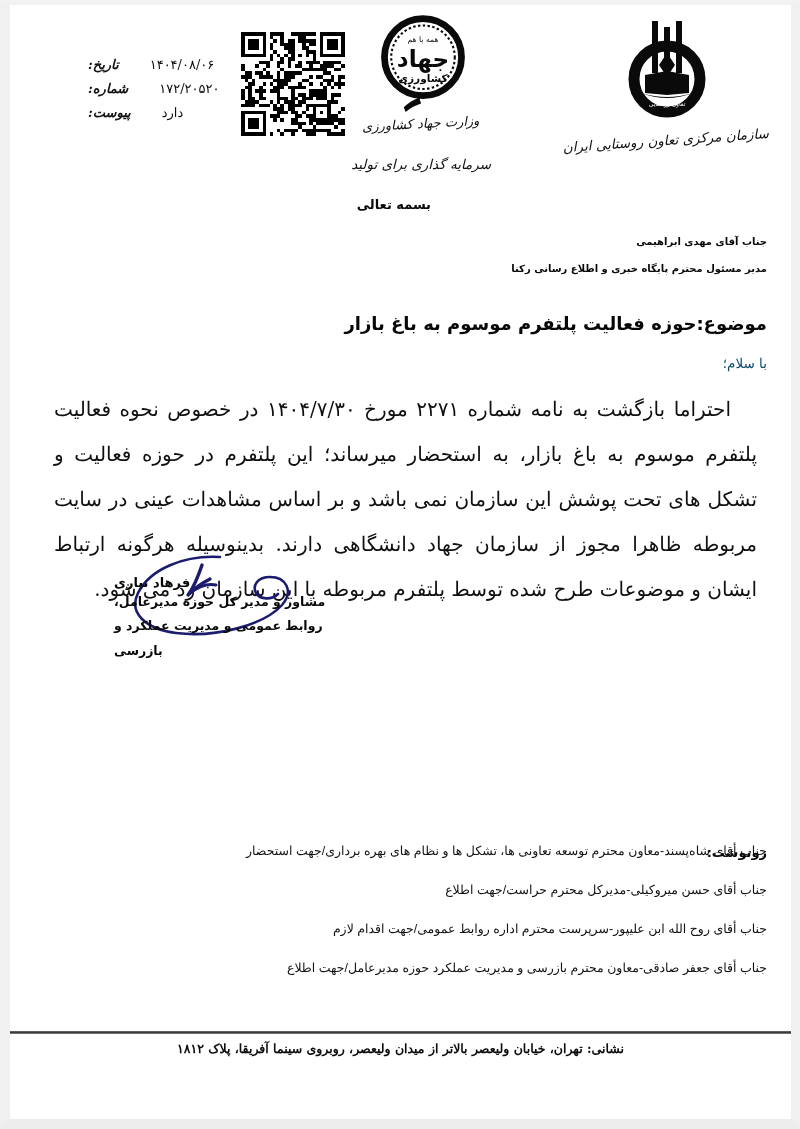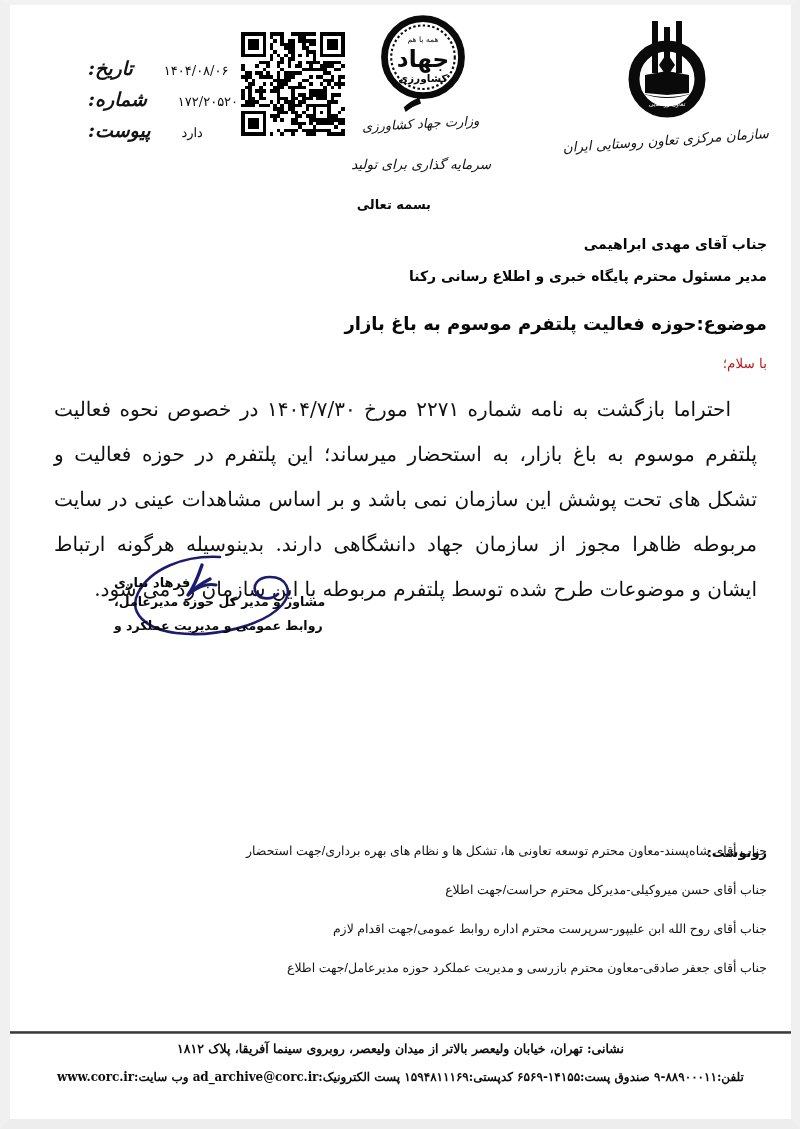--- a/index.html
+++ b/index.html
@@ -46,21 +46,21 @@
   .meta-row {
     display: flex;
     justify-content: flex-end;
     align-items: baseline;
     gap: 8px;
     margin-bottom: 9px;
     white-space: nowrap;
   }
   .meta-label {
     font-family: "DejaVu Serif", "Liberation Serif", serif;
-    font-size: 19px;
+    font-size: 13px;
     font-style: italic;
     color: #141414;
     font-weight: 600;
     letter-spacing: -0.3px;
   }
   .meta-value {
     font-family: "DejaVu Serif", "Liberation Serif", serif;
     font-size: 13px;
     color: #0d0d0d;
     letter-spacing: 0.4px;
@@ -136,21 +136,21 @@
   
   .addressee {
     position: absolute;
     right: 24px; top: 231px;
     text-align: right;
     direction: rtl;
   }
   .addressee .line {
     font-family: "DejaVu Sans", "Liberation Sans", sans-serif;
     font-weight: bold;
-    font-size: 14px;
+    font-size: 10px;
     color: #070707;
     margin-bottom: 16px;
     white-space: nowrap;
     letter-spacing: 0.1px;
   }
   .subject {
     position: absolute;
     right: 24px; top: 308px;
     font-family: "DejaVu Sans", "Liberation Sans", sans-serif;
     font-weight: bold;
@@ -159,21 +159,21 @@
     direction: rtl;
     white-space: nowrap;
   }
 
   
   .greeting {
     position: absolute;
     right: 24px; top: 350px;
     font-family: "DejaVu Serif", "Liberation Serif", serif;
     font-size: 13.5px;
-    color: #b91c1c;
+    color: #0c4a6e;
     direction: rtl;
   }
   .body-text {
     position: absolute;
     right: 34px; left: 44px; top: 382px;
     direction: rtl;
     text-align: justify;
     font-family: "DejaVu Serif", "Liberation Serif", serif;
     font-size: 20px;
     line-height: 2.25;
@@ -779,36 +779,30 @@
         <g fill="none" stroke="#1c1c6e" stroke-linecap="round" stroke-linejoin="round">
           <path d="M96 4 C 60 2, 26 16, 14 40 C 4 60, 22 76, 52 80 C 92 85, 140 72, 158 52
                    C 170 38, 162 24, 146 24 C 134 24, 128 32, 132 40 C 136 47, 148 47, 154 41" stroke-width="2.6"></path>
           <path d="M78 12 C 74 24, 70 34, 64 42 C 70 36, 78 30, 86 26" stroke-width="3.4"></path>
           <path d="M66 40 C 74 34, 84 30, 92 32" stroke-width="3"></path>
         </g>
       </svg>
       <div class="sig-name">فرهاد نیاری</div>
       <div class="sig-title">مشاور و مدیر کل حوزه مدیرعامل،</div>
       <div class="sig-title">روابط عمومی و مدیریت عملکرد و</div>
+      <div class="sig-title">بازرسی</div>
     </div>
 
     <div class="cc-title">رونوشت:</div>
     <div class="cc-list">
       <div class="cc-item">جناب أقای  شاه‌پسند-معاون محترم توسعه تعاونی ها، تشکل ها و نظام های بهره برداری/جهت استحضار</div>
       <div class="cc-item">جناب أقای حسن میروکیلی-مدیرکل محترم حراست/جهت اطلاع</div>
       <div class="cc-item">جناب أقای روح الله ابن علیپور-سرپرست محترم اداره روابط عمومی/جهت اقدام لازم</div>
       <div class="cc-item">جناب أقای جعفر صادقی-معاون محترم بازرسی و مدیریت عملکرد حوزه مدیرعامل/جهت اطلاع</div>
     </div>
 
     <div class="divider"></div>
     <div class="footer">
       <div class="f-line">نشانی: تهران، خیابان ولیعصر بالاتر از میدان ولیعصر، روبروی سینما آفریقا، پلاک ۱۸۱۲</div>
-      <div class="f-line contact">
-        <span>تلفن:</span><span>۸۸۹۰۰۰۱۱-۹</span>
-        <span>صندوق پست:</span><span>۱۴۱۵۵-۶۵۶۹</span>
-        <span>کدپستی:</span><span>۱۵۹۴۸۱۱۱۶۹</span>
-        <span>پست الکترونیک:</span><span class="ltr">ad_archive@corc.ir</span>
-        <span>وب سایت:</span><span class="ltr">www.corc.ir</span>
-      </div>
     </div>
 
   </div>
 </div>
 
 </body></html>

